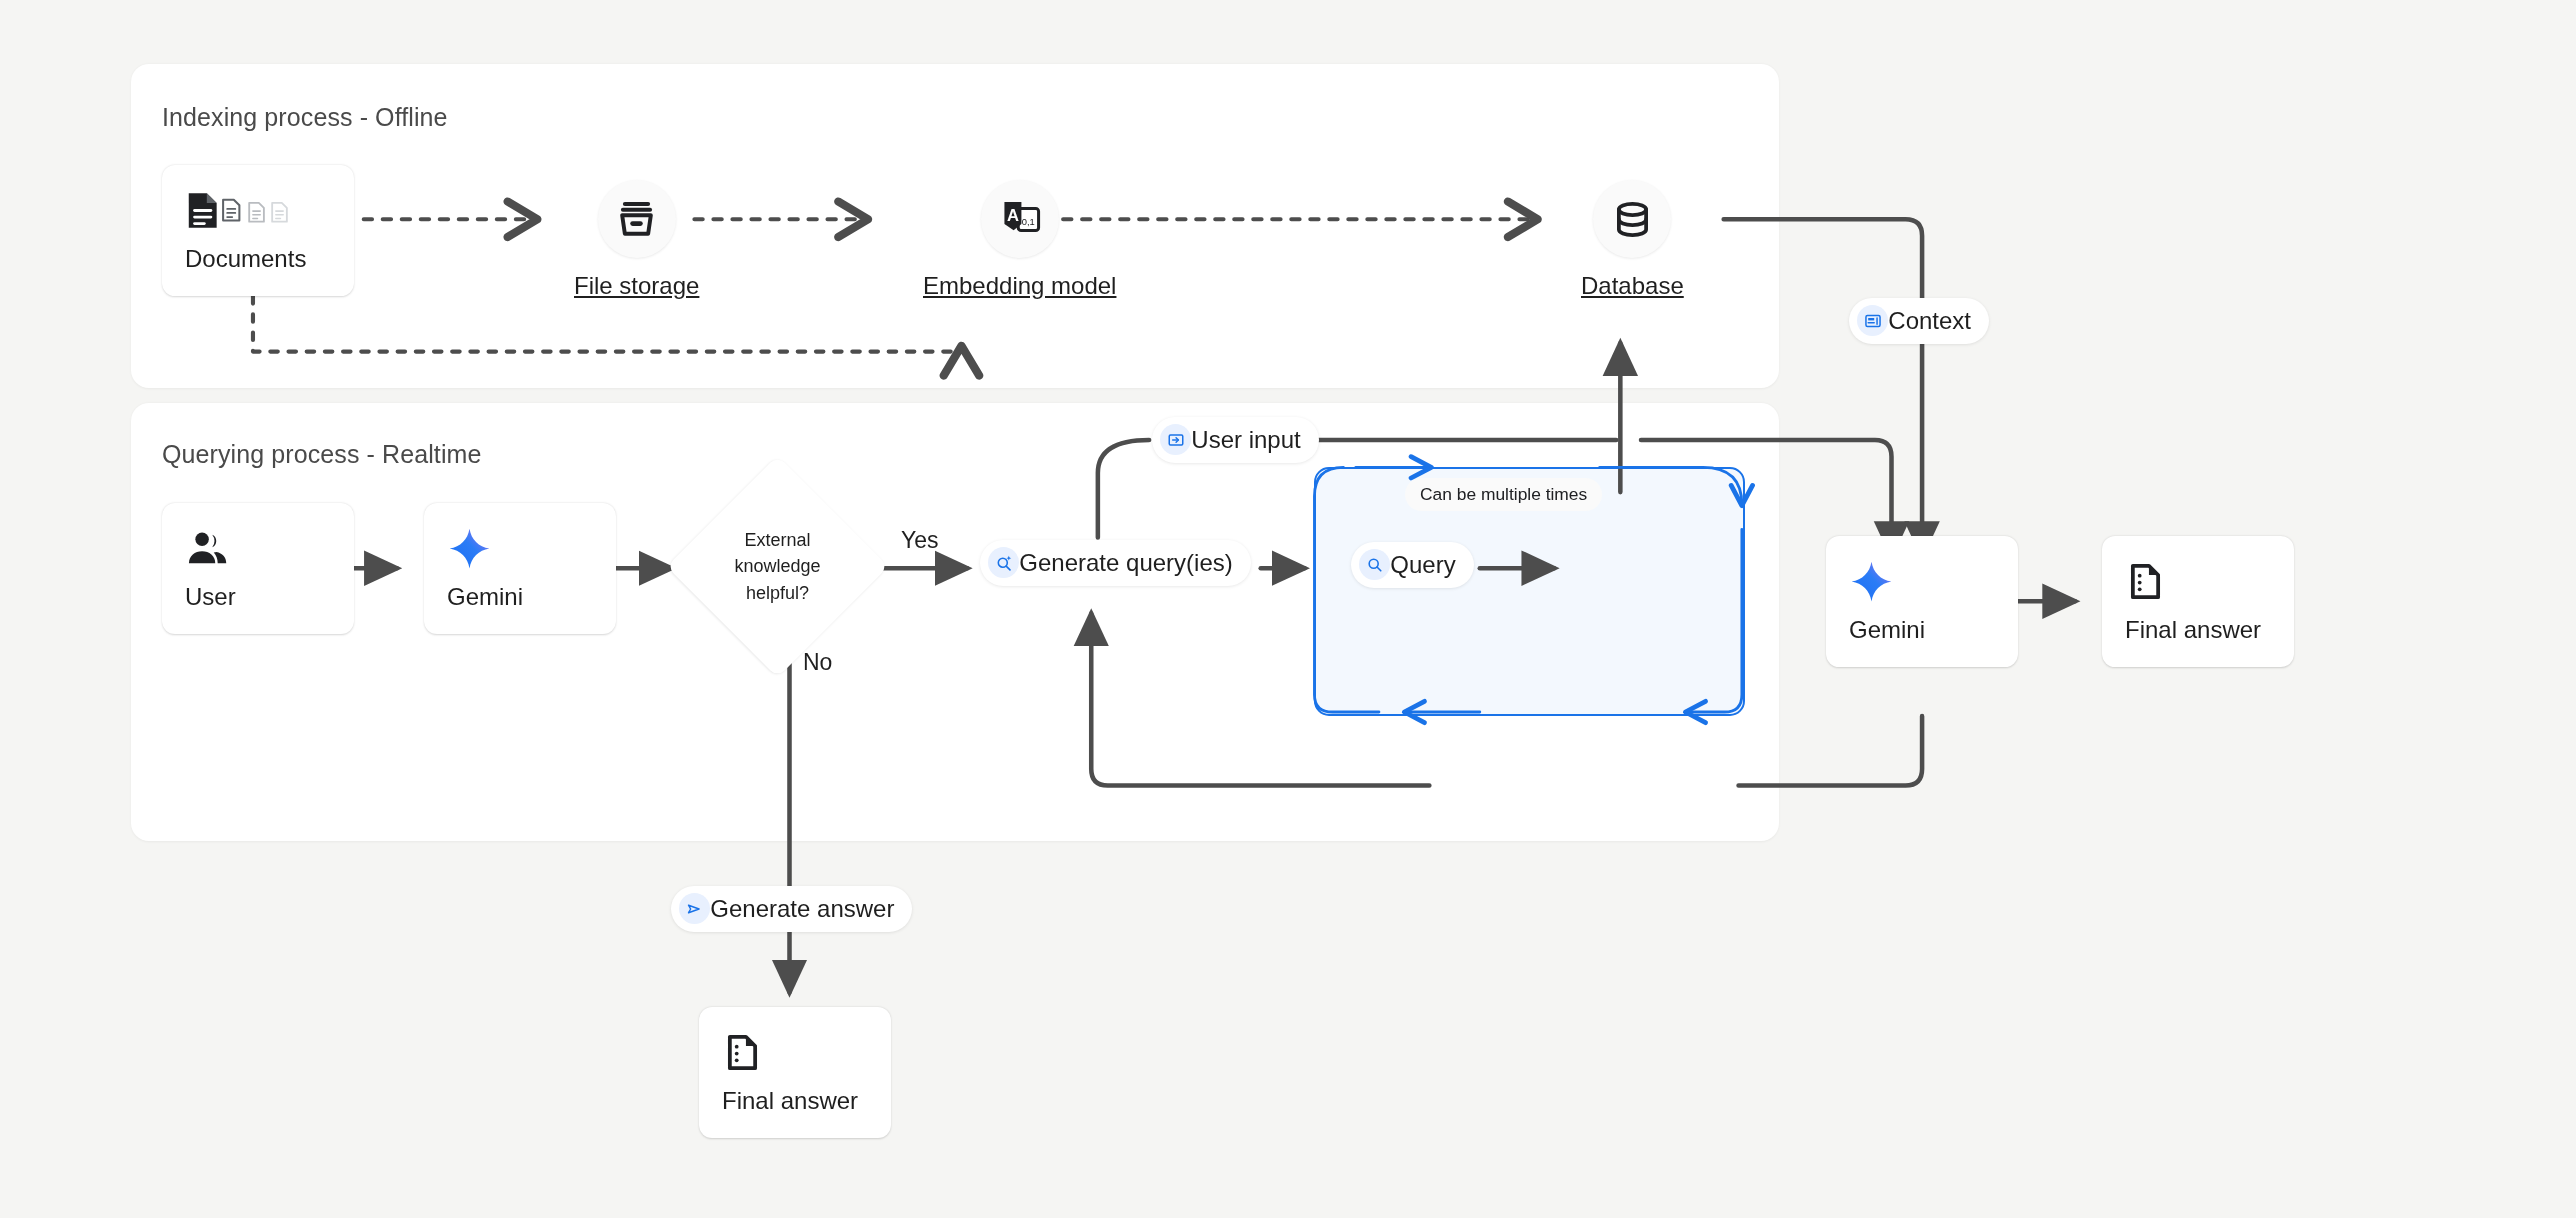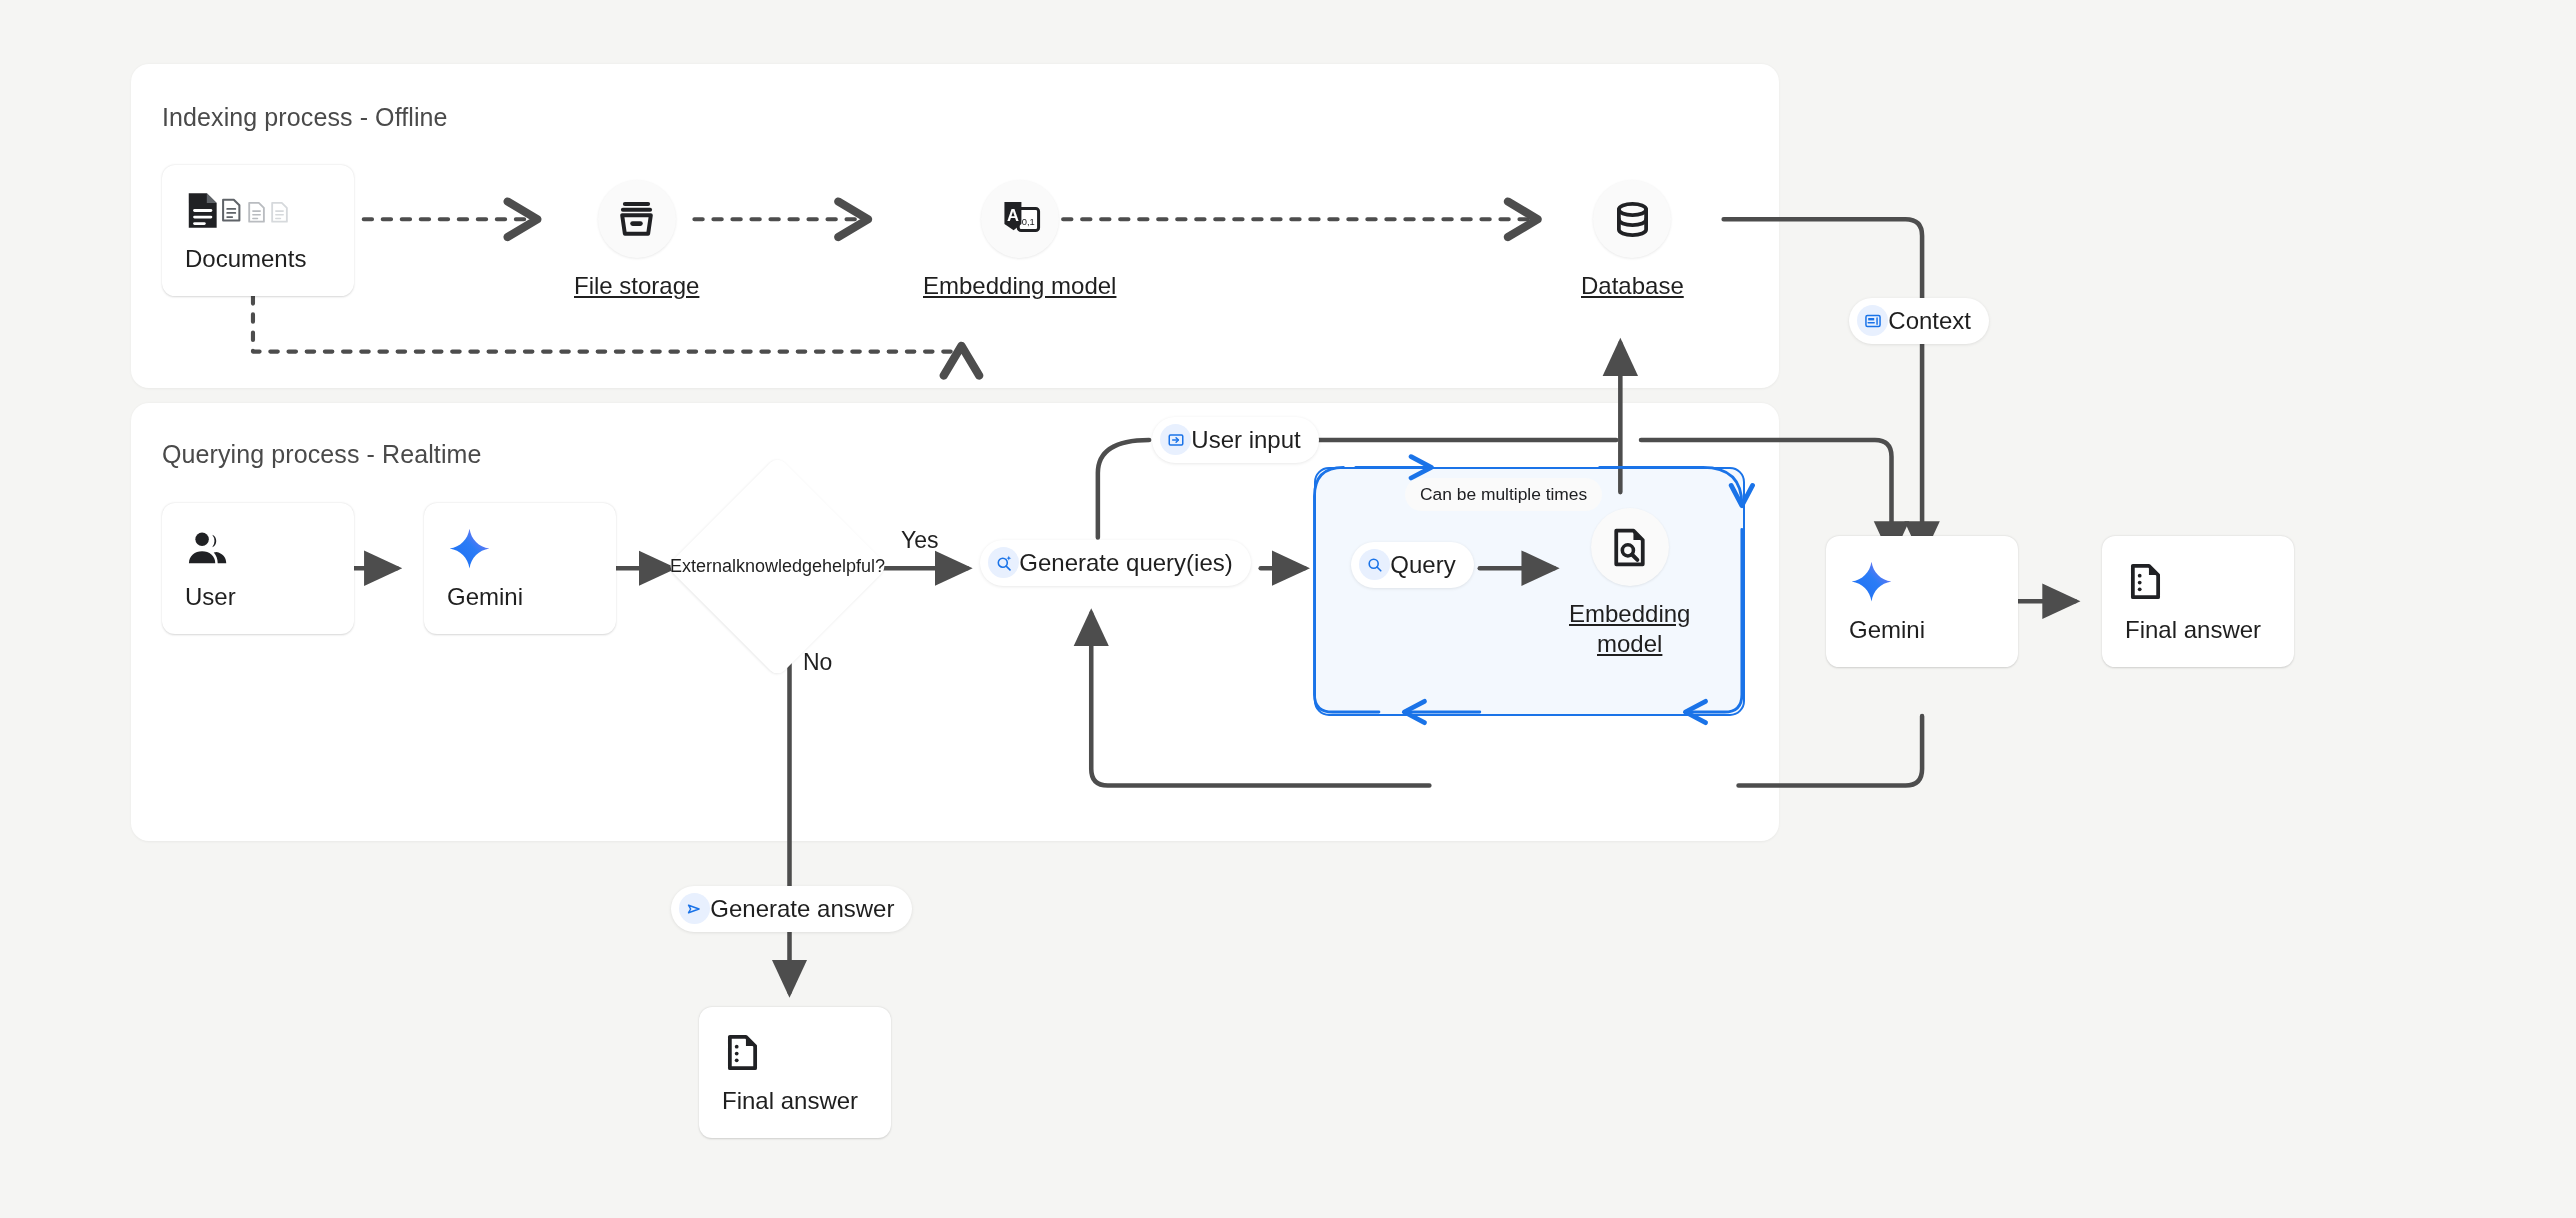--- a/index.html
+++ b/index.html
@@ -60,21 +60,21 @@
     padding:5.8px 15px;font-size:17.4px;color:#202124;white-space:nowrap;
   }
 
   
   #node-decision{position:absolute;left:699px;top:488px;width:157px;height:157px;}
   #node-decision .dia{
     position:absolute;inset:0;background:#fff;transform:rotate(45deg);
     border-radius:10px;box-shadow:0 0.8px 2.5px rgba(0,0,0,.10);
   }
   #node-decision .dtxt{
-    position:absolute;inset:0;display:flex;flex-direction:row;
+    position:absolute;inset:0;display:flex;flex-direction:column;
     align-items:center;justify-content:center;
     font-size:18px;color:#1f1f1f;line-height:1.45;text-align:center;
   }
 
   
   #loop-box{
     position:absolute;left:1314px;top:467px;width:427px;height:245px;
     background:#f3f8fe;border:2.1px solid #1a73e8;border-radius:15px;
   }
 
@@ -284,34 +284,20 @@
   <div class="pill" style="left:1351px;top:542px;">
     <span class="bdg">
       <svg width="17.4" height="17.4" viewBox="0 0 24 24" fill="none" stroke="#1a73e8" stroke-width="2.2" stroke-linecap="round">
         <circle cx="10.6" cy="10.6" r="6.2"></circle>
           <path d="M15.2,15.2 L20.4,20.4"></path>
       </svg>
     </span>
     <span class="ptxt">Query</span>
   </div>
 
-  <div class="circ-node" id="node-loop-embedding" style="left:1569px;top:508px;">
-    <div class="circ">
-      <svg width="43" height="43" viewBox="0 0 24 24">
-        <path d="M4.6,2.6 h9.6 l5.2,5.2 v13.6 h-14.8 Z" fill="none" stroke="#202124" stroke-width="2.1" stroke-linejoin="round"></path>
-        <path d="M14.2,2.6 l5.2,5.2 h-5.2 Z" fill="#202124"></path>
-        <circle cx="11.1" cy="13.6" r="3.1" fill="none" stroke="#202124" stroke-width="2"></circle>
-        <path d="M13.4,15.9 L16.4,18.9" stroke="#202124" stroke-width="2.2" stroke-linecap="round"></path>
-      </svg>
-    </div>
-    <div class="circ-lbl">
-      <span>Embedding</span><br>
-      <span>model</span>
-    </div>
-  </div>
 
   <div class="pill" style="left:1152px;top:417px;">
     <span class="bdg">
       <svg width="18" height="18" viewBox="0 0 24 24" fill="none" stroke="#1a73e8" stroke-width="2" stroke-linecap="round" stroke-linejoin="round">
         <rect x="3" y="5.4" width="18" height="13.2" rx="1.6"></rect>
         <path d="M7.6,12 h7.2"></path>
           <path d="M12.1,8.9 L15.2,12 L12.1,15.1"></path>
       </svg>
     </span>
     <span class="ptxt">User input</span>

